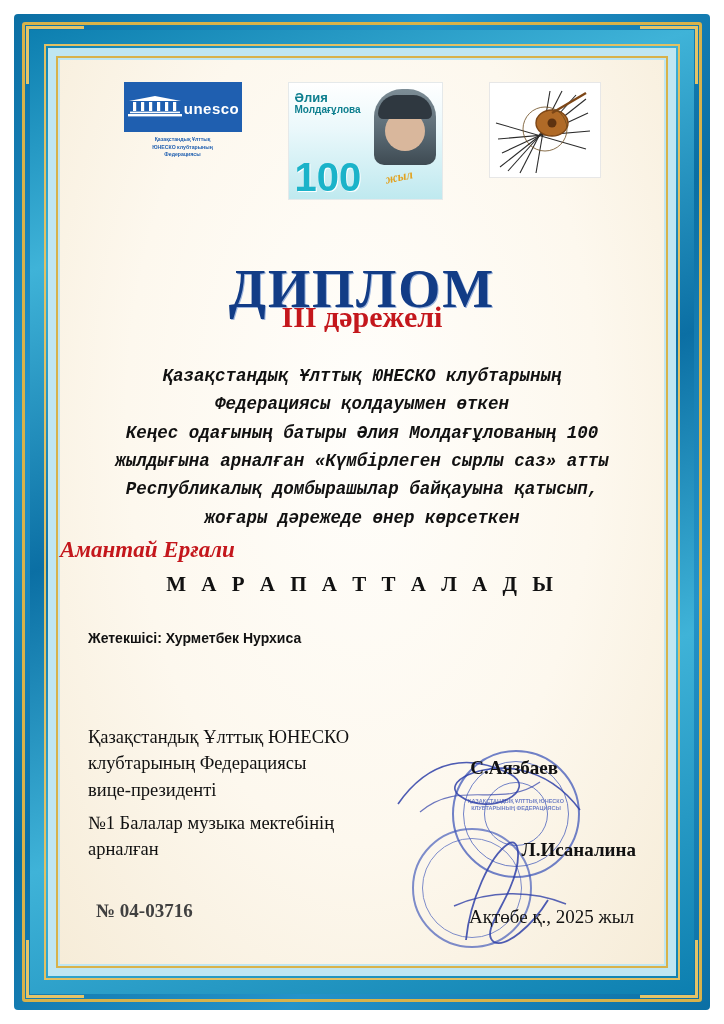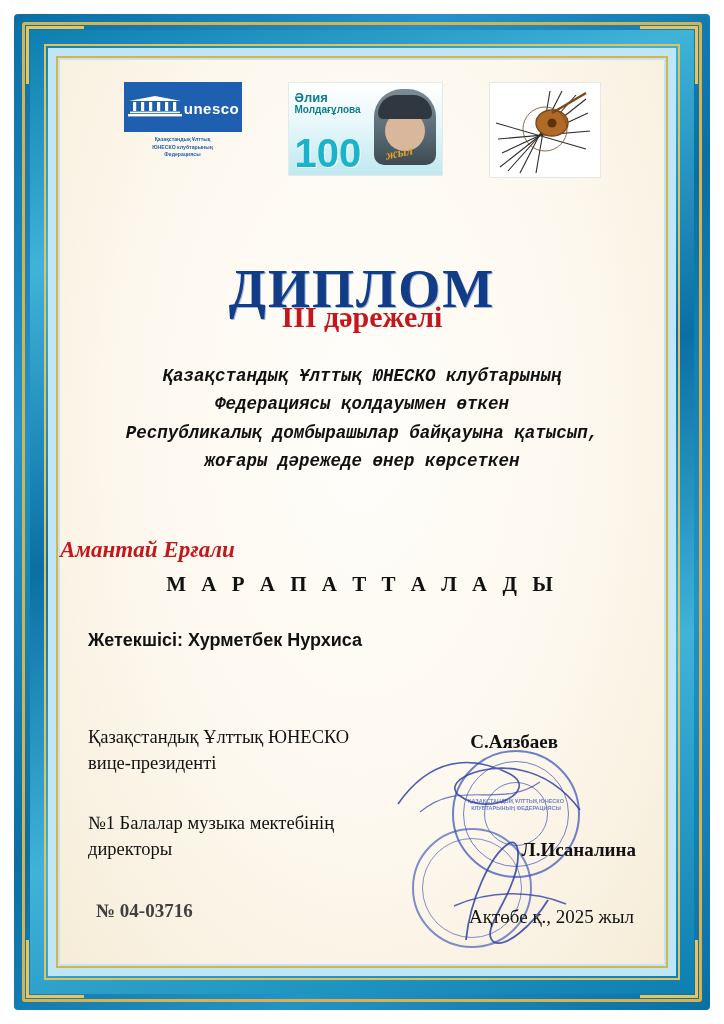--- a/index.html
+++ b/index.html
@@ -96,21 +96,21 @@
     margin-top: 2px;
   }
   .unesco-sub {
     color: #1f5fb0;
     font-family: "Liberation Sans", sans-serif;
     font-size: 5.2px; font-weight: bold;
     line-height: 1.45; margin-top: 4px;
   }
   
   .logo-aliya {
-    width: 155px; height: 94px;
+    width: 155px; height: 118px;
     background: linear-gradient(180deg,#ffffff 0%, #eaf8fb 40%, #bfe9ef 100%);
     border: 1px solid #e5e9ea;
     position: relative; overflow: hidden;
   }
   .aliya-name {
     position: absolute; left: 6px; top: 8px;
     font-family: "Liberation Sans", sans-serif;
     font-weight: bold; font-size: 13px; color: #0e7f8f;
     line-height: 1.05; text-align: left;
   }
@@ -188,21 +188,21 @@
   .awarded {
     position: absolute; top: 512px; left: 0; right: 0;
     text-align: center;
     font-family: "Liberation Serif", serif;
     font-weight: bold;
     font-size: 21px; letter-spacing: 5px; color: #111111;
   }
   .supervisor {
     position: absolute; top: 570px; left: 28px;
     font-family: "Liberation Sans", sans-serif;
-    font-weight: bold; font-size: 18px; color: #111111;
+    font-weight: bold; font-size: 14px; color: #111111;
   }
   .sig-block { position: absolute; left: 28px; right: 20px; }
   .sig-1 { top: 656px; margin-top: 8px; }
   .sig-2 { top: 750px; }
   .sig-role {
     font-family: "Liberation Serif", serif;
     font-size: 18.5px; line-height: 1.42; color: #111111;
     max-width: 340px;
   }
   .sig-name {
@@ -336,20 +336,22 @@
         </svg>
       </div>
     </div>
 
     <div class="title">ДИПЛОМ</div>
     <div class="degree">III дәрежелі</div>
 
     <div class="body-text">
       <div>Қазақстандық  Ұлттық  ЮНЕСКО клубтарының</div>
       <div>Федерациясы қолдауымен өткен</div>
+      <div>Кеңес одағының батыры Әлия Молдағұлованың 100</div>
+      <div>жылдығына арналған «Күмбірлеген сырлы саз» атты</div>
       <div>Республикалық  домбырашылар байқауына қатысып,</div>
       <div>жоғары дәрежеде өнер көрсеткен</div>
     </div>
 
     <div class="winner">Амантай Ерғали</div>
     <div class="awarded">М А Р А П А Т Т А Л А Д Ы</div>
     <div class="supervisor">Жетекшісі: Хурметбек Нурхиса</div>
 
     <div class="stamp">
       <div class="stamp-text">ҚАЗАҚСТАНДЫҚ ҰЛТТЫҚ ЮНЕСКО КЛУБТАРЫНЫҢ ФЕДЕРАЦИЯСЫ</div>
@@ -361,29 +363,30 @@
       <path d="M30 64 C70 30, 110 62, 150 34" stroke="#2e3fa8" stroke-width="1.2" fill="none" opacity=".7"></path>
     </svg>
     <svg class="scribble" style="left:376px; top:770px;" width="160" height="120" viewBox="0 0 160 120">
       <path d="M30 110 C34 70, 54 26, 72 14 C84 6, 86 30, 74 58 C64 82, 46 104, 58 112 C70 118, 96 96, 112 70" stroke="#2e3fa8" stroke-width="1.8" fill="none" opacity=".85"></path>
       <path d="M18 76 C54 60, 96 60, 130 74" stroke="#2e3fa8" stroke-width="1.4" fill="none" opacity=".8"></path>
     </svg>
 
     <div class="sig-block sig-1">
       <div class="sig-role">
         <div>Қазақстандық  Ұлттық  ЮНЕСКО</div>
+        <div>клубтарының Федерациясы</div>
         <div>вице-президенті</div>
       </div>
       <div class="sig-name">С.Аязбаев</div>
     </div>
 
     <div class="sig-block sig-2">
       <div class="sig-role">
         <div>№1 Балалар музыка мектебінің</div>
-        <div>директоры</div>
+        <div>арналған</div>
       </div>
       <div class="sig-name">Л.Исаналина</div>
     </div>
 
     <div class="doc-number">№ 04-03716</div>
     <div class="doc-place">Ақтөбе қ., 2025 жыл</div>
 
   </div>
 </div>
 

